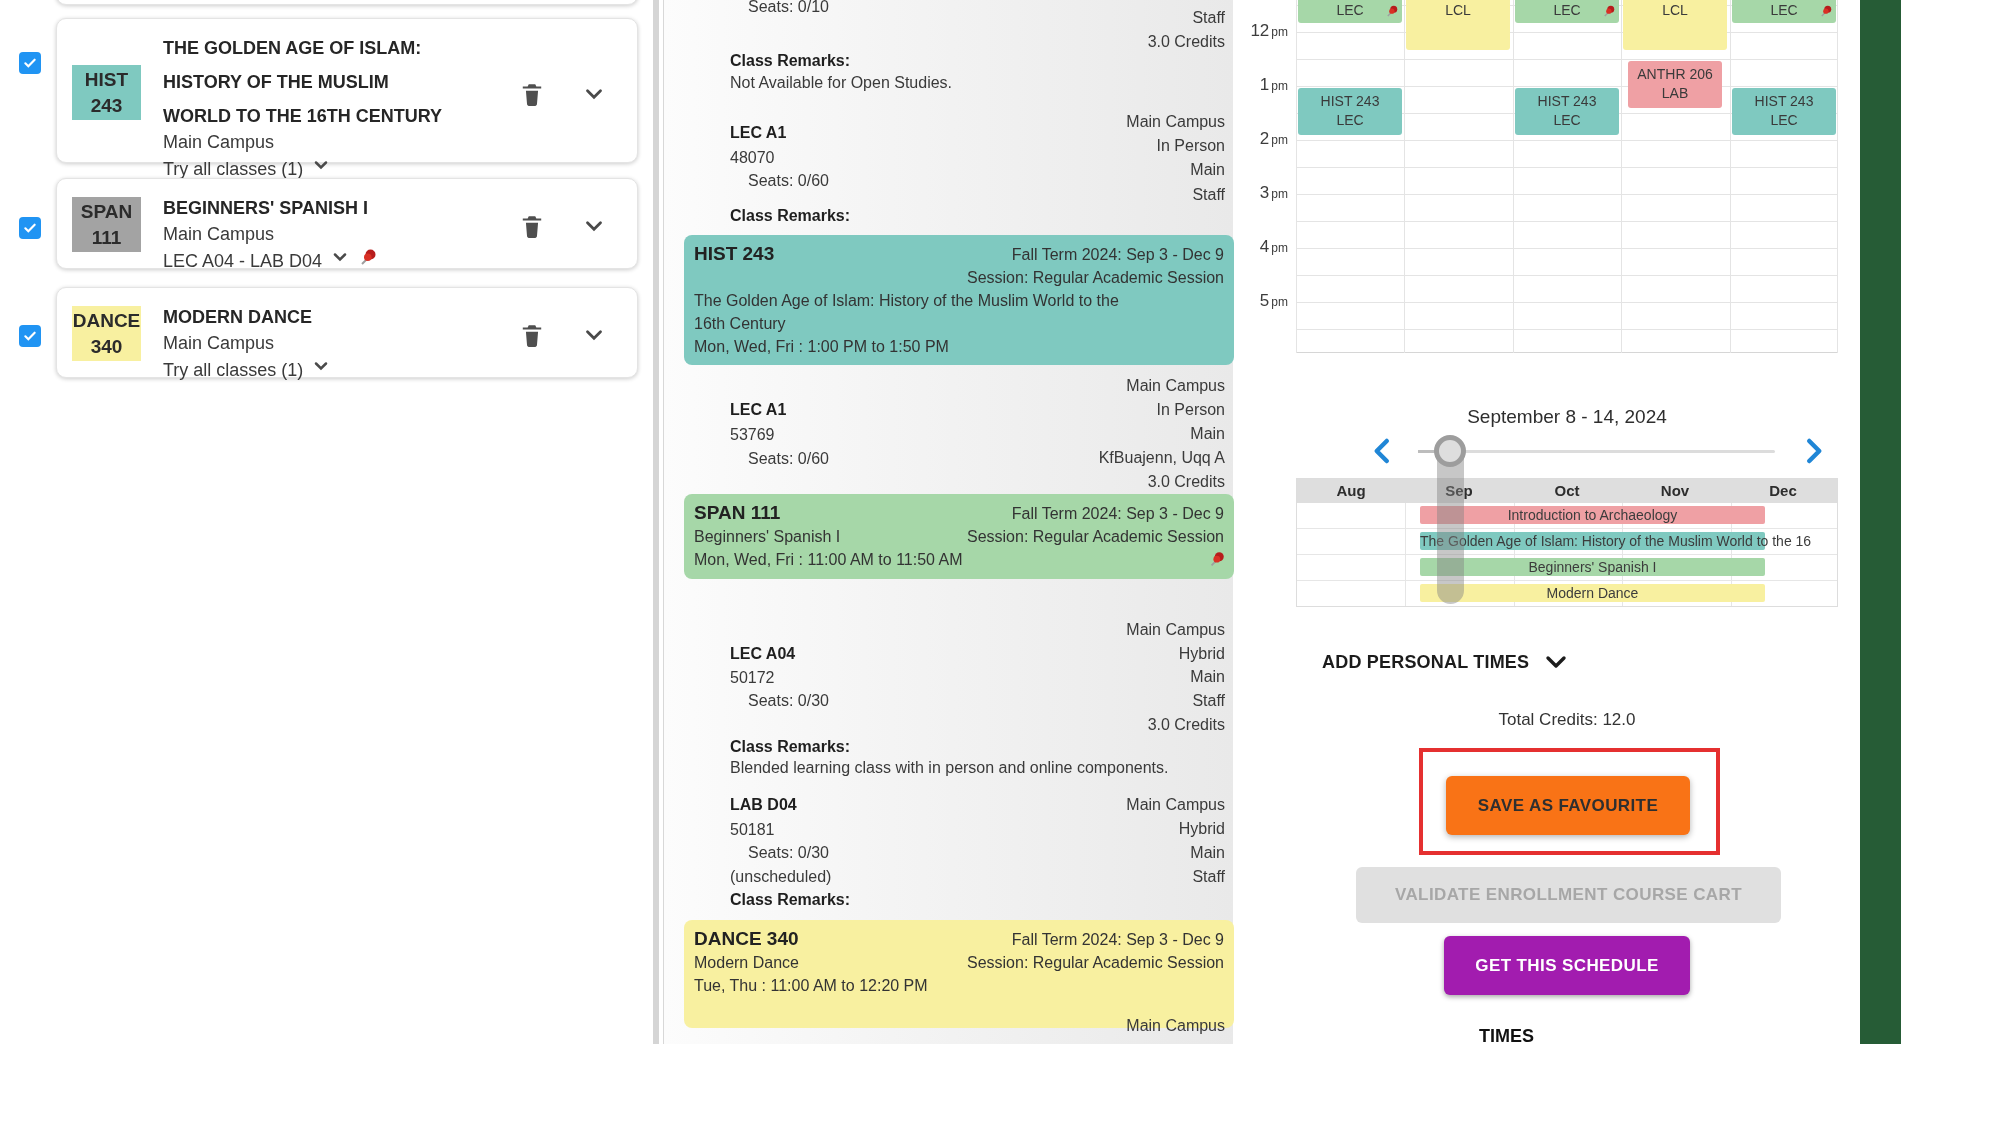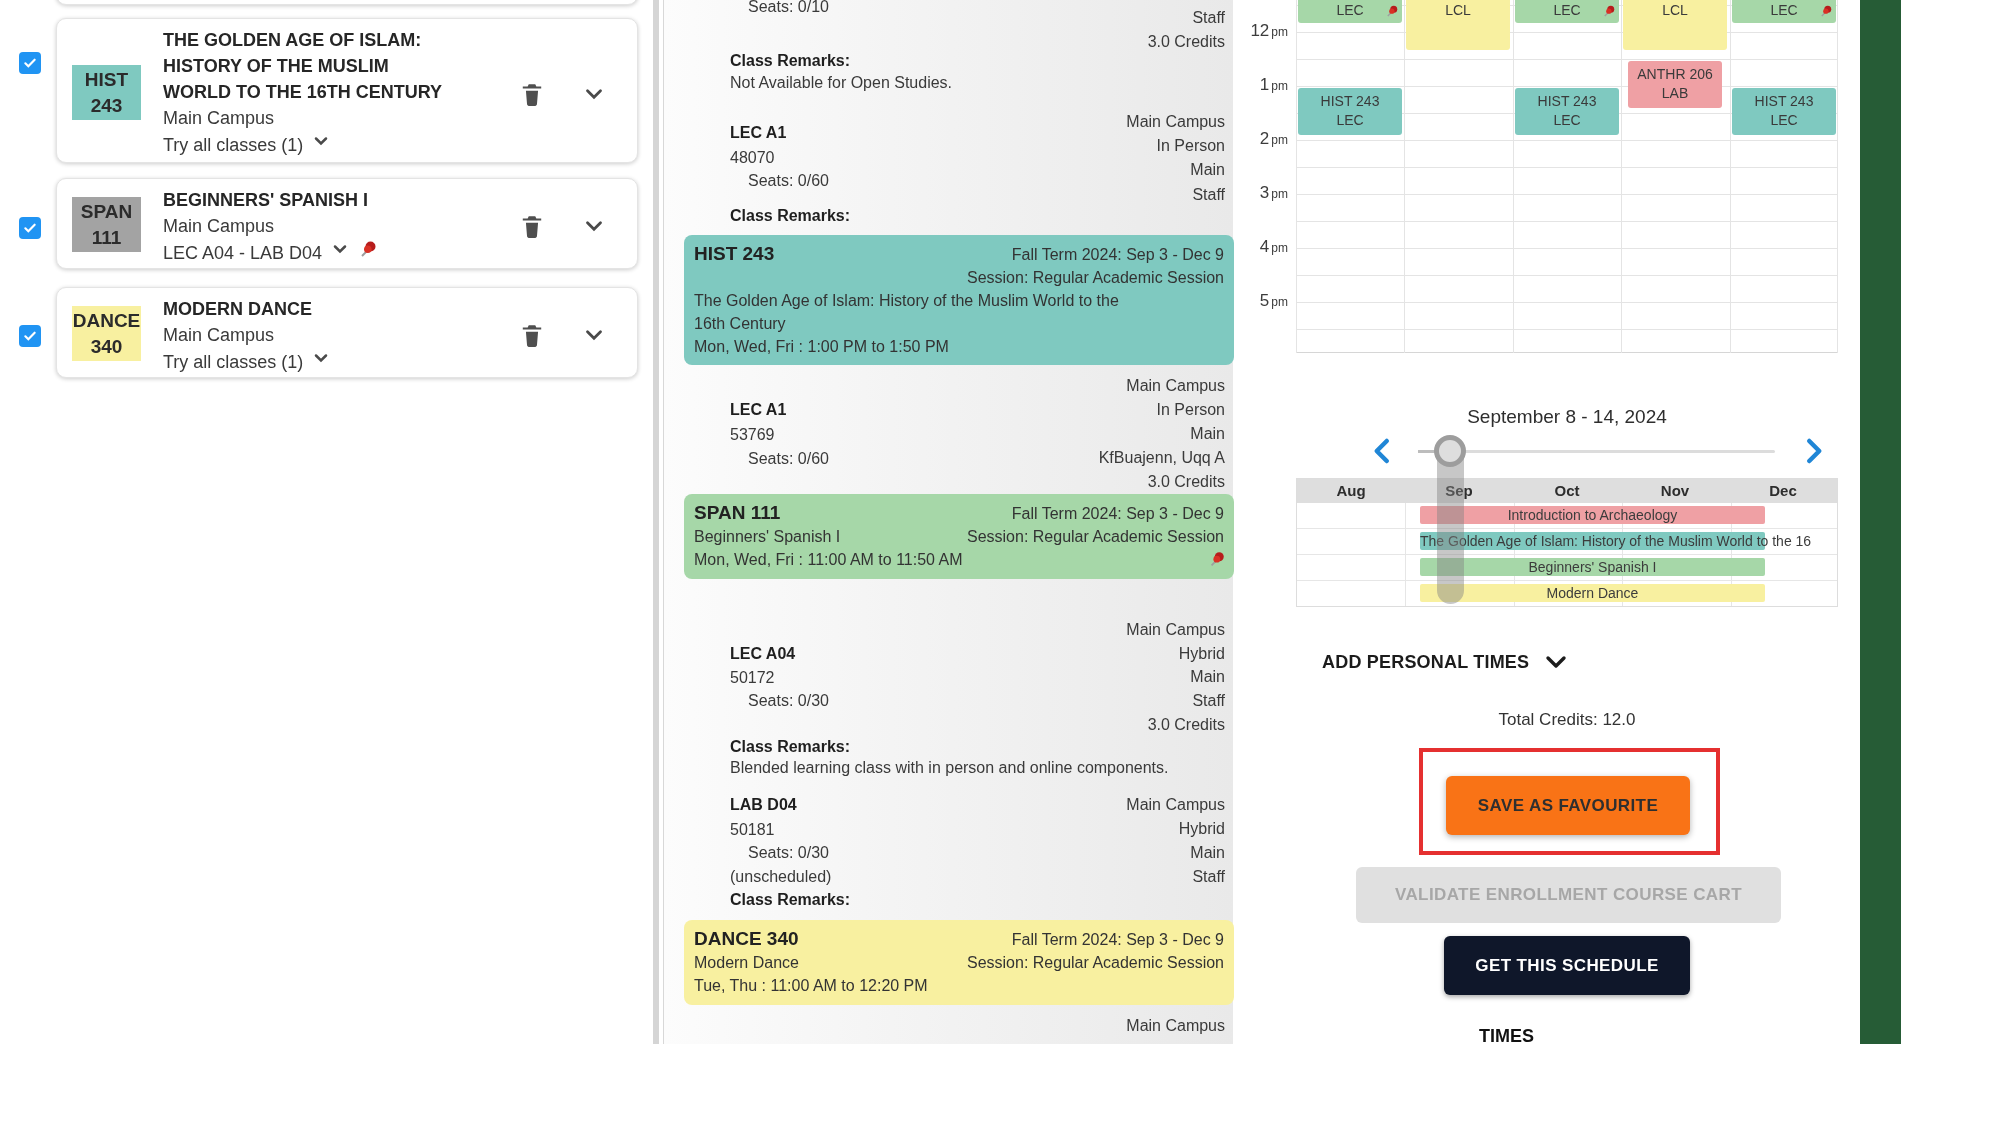--- a/index.html
+++ b/index.html
@@ -15,21 +15,21 @@
   .card-partial{top:-28px;height:33px;}
   .card1{top:18px;height:145px;}
   .card2{top:178px;height:91px;}
   .card3{top:287px;height:91px;}
   .badge{position:absolute;left:15px;width:69px;text-align:center;font-weight:bold;
          font-size:19px;line-height:26px;color:#2b2b2b;padding-top:2px;box-sizing:border-box;}
   .badge1{top:46px;height:55px;background:#7fc9c0;}
   .badge2{top:18px;height:55px;background:#a3a3a3;}
   .badge3{top:18px;height:55px;background:#f8f0a0;}
   .card-body{margin-left:106px;padding-top:8px;font-size:18px;line-height:26px;}
-  .ctitle{font-weight:bold;color:#262626;}
+  .ctitle{font-weight:bold;color:#262626;margin-top:8px;}
   .crow{display:flex;align-items:center;gap:8px;}
   .checkbox{position:absolute;left:19px;width:22px;height:22px;background:#2094f3;
             border-radius:4px;display:flex;align-items:center;justify-content:center;}
   .cb1{top:52px;} .cb2{top:217px;} .cb3{top:325px;}
   .icon-btn{position:absolute;width:26px;height:26px;}
   .trash1{left:462px;top:62px;} .chev1{left:524px;top:62px;}
   .trash2{left:462px;top:34px;} .chev2{left:524px;top:34px;}
   .trash3{left:462px;top:34px;} .chev3{left:524px;top:34px;}
 
   
@@ -40,21 +40,21 @@
   .t.ind{left:84px;}
   .t.b{font-weight:bold;color:#1f1f1f;}
   .t.r{left:auto;right:8px;text-align:right;}
   .block{position:absolute;left:20px;width:550px;border-radius:8px;padding:7px 10px;
          box-sizing:border-box;font-size:16px;line-height:23px;color:#333;}
   .block .row1{display:flex;justify-content:space-between;align-items:baseline;}
   .block .code{font-weight:bold;font-size:19px;color:#222;}
   .block .rt{text-align:right;}
   .blk-hist{top:235px;height:130px;background:#7fc9c0;}
   .blk-span{top:494px;height:85px;background:#a6d7a8;}
-  .blk-dance{top:920px;height:85px;background:#f8f0a0;}
+  .blk-dance{top:920px;height:108px;background:#f8f0a0;}
   .blockpin{position:absolute;right:8px;bottom:5px;}
 
   
   .panel-right{position:absolute;left:1240px;top:0;width:620px;height:1044px;background:#fff;}
   .grid{position:absolute;left:56px;top:0;width:542px;height:353px;}
   .hline{position:absolute;left:0;width:542px;height:1px;background:#e4e4e4;}
   .vline{position:absolute;top:0;width:1px;height:353px;background:#e4e4e4;}
   .timelabel{position:absolute;left:-56px;width:48px;text-align:right;white-space:nowrap;}
   .timelabel .th{font-size:17px;color:#3c3c3c;}
   .timelabel .tm{font-size:12px;color:#3c3c3c;margin-left:2px;}
@@ -93,21 +93,21 @@
   .totcred{position:absolute;left:56px;top:710px;width:542px;text-align:center;
            font-size:17px;color:#333;}
   .annot{position:absolute;left:179px;top:748px;width:301px;height:107px;
          border:4px solid #e53030;box-sizing:border-box;}
   .btn{position:absolute;border-radius:6px;display:flex;align-items:center;justify-content:center;
        font-size:17px;letter-spacing:.4px;box-sizing:border-box;}
   .btn-save{left:206px;top:776px;width:244px;height:59px;background:#f97316;color:#2f2f2f;
             font-weight:600;box-shadow:0 2px 6px rgba(0,0,0,.3);}
   .btn-validate{left:116px;top:867px;width:425px;height:56px;background:#e0e0e0;color:#a7a7a7;
                 font-weight:600;}
-  .btn-get{left:204px;top:936px;width:246px;height:59px;background:#0f172a;color:#fff;
+  .btn-get{left:204px;top:936px;width:246px;height:59px;background:#a21caf;color:#fff;
            font-weight:bold;box-shadow:0 2px 5px rgba(0,0,0,.35);}
   .printlbl{position:absolute;left:239px;top:1026px;font-size:18px;font-weight:bold;color:#111;}
 
   .greenstrip{position:absolute;left:1860px;top:0;width:41px;height:1044px;background:#265c36;}
 </style>
 </head>
 <body>
 
 <div id="app">
 

